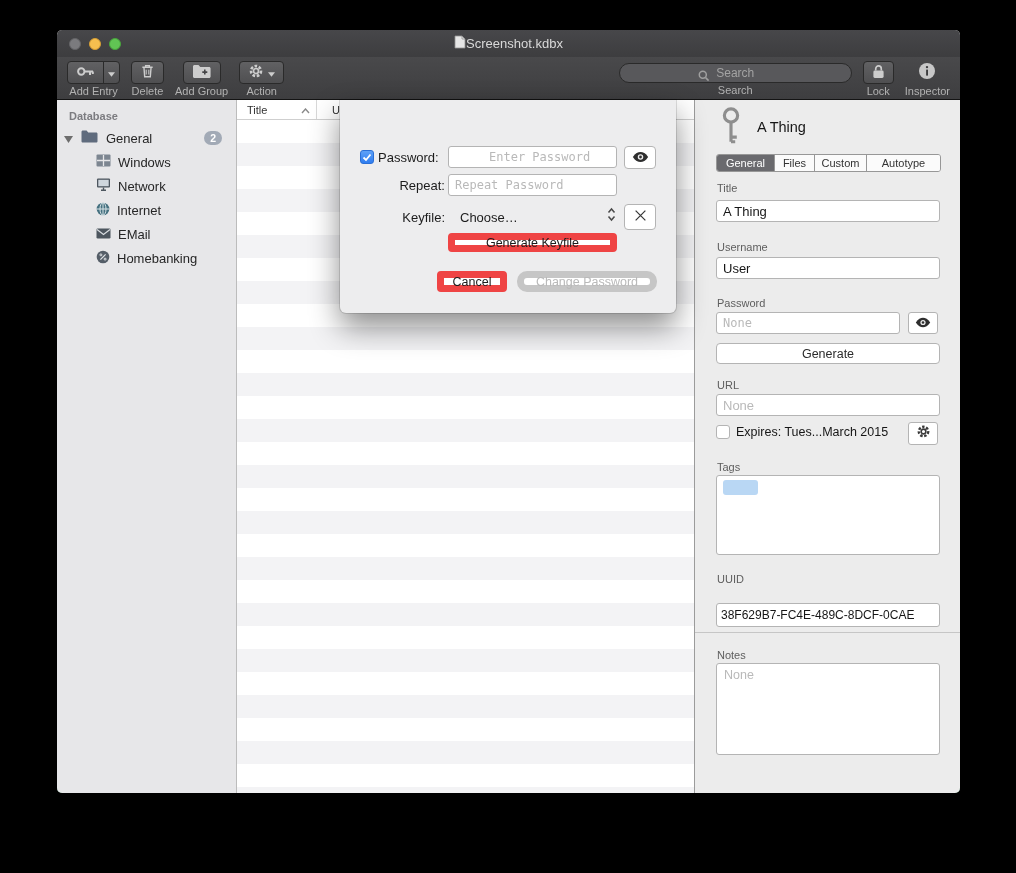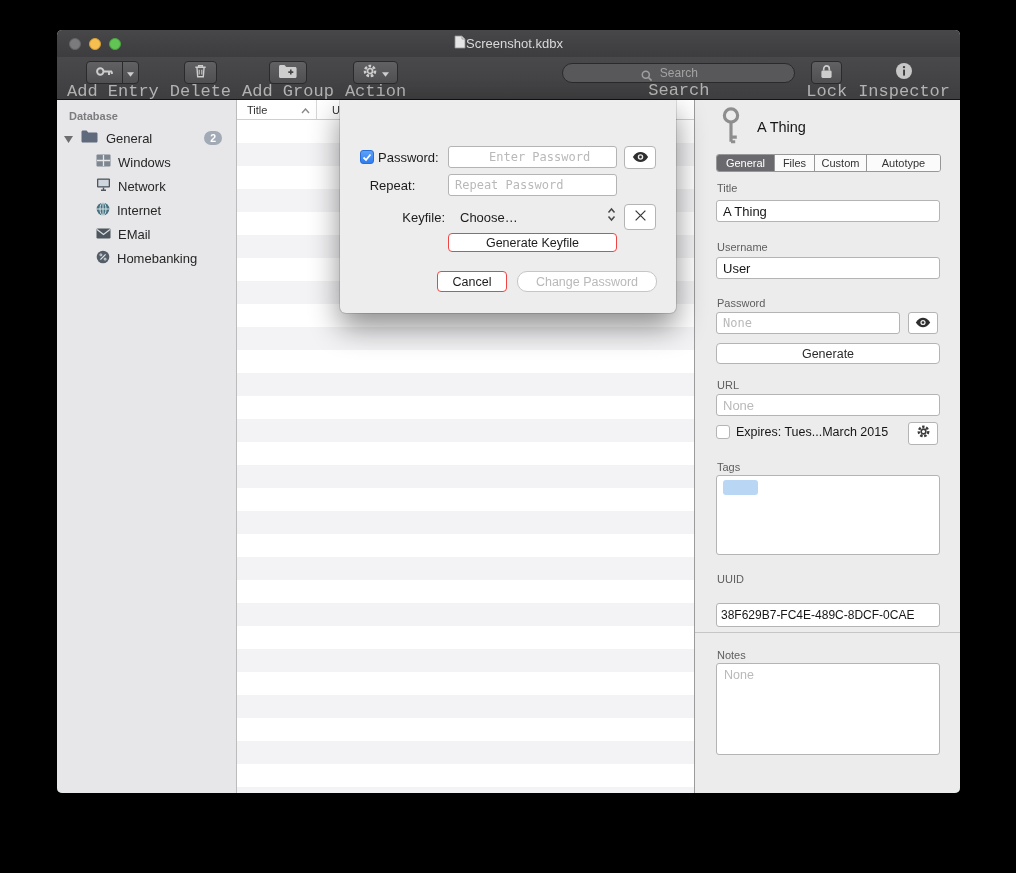--- a/index.html
+++ b/index.html
@@ -23,21 +23,21 @@
   .toolbar { height:43px; flex:none; background:linear-gradient(#49494b,#3e3e40);
              border-bottom:1px solid #141414; display:flex; align-items:flex-start;
              padding:4px 10px 0 10px; gap:11px; }
   .tb-item { display:flex; flex-direction:column; align-items:center; gap:1px; }
   .tb-btn { height:23px; background:linear-gradient(#616163,#4f4f51); border:1px solid #2a2a2a;
             border-radius:4px; color:#cdcdcd; display:flex; align-items:center; justify-content:center;
             padding:0 8px; cursor:default; }
   .tb-split { display:flex; }
   .tb-split .main  { border-radius:4px 0 0 4px; }
   .tb-split .caret { border-radius:0 4px 4px 0; border-left:1px solid #2a2a2a; margin-left:-1px; padding:0 4px; }
-  .tb-label { font-size:17px; color:#b2b2b2; line-height:13px;font-family:Liberation Mono, monospace; }
+  .tb-label { font-size:11px; color:#b2b2b2; line-height:13px; }
   .tb-spacer { flex:1; }
   .search-field { width:233px; height:20px; margin-top:2px; border-radius:10px; background:#58585b;
                   border:1px solid #2a2a2a; position:relative; }
   .search-field input { position:absolute; inset:0; background:transparent; border:none; outline:none;
                         text-align:center; color:#d6d6d6; font-size:12px; font-family:inherit; }
   .search-field input::placeholder { color:#a3a3a3; }
   .search-mag { position:absolute; left:78px; top:4px; }
   .tb-icon-only { height:23px; display:flex; align-items:center; }
 
   
@@ -101,21 +101,21 @@
   .sheet-label { position:absolute; font-size:13px; color:#1c1c1c; }
   .lbl-right { left:0; width:105px; text-align:right; }
   .sheet-field { position:absolute; left:108px; width:169px; height:22px; background:#fff;
                  border:1px solid #b4b4b4; border-radius:3px; padding:0 6px; outline:none;
                  font-family:"DejaVu Sans Mono", monospace; font-size:12px; color:#333; }
   .sheet-field::placeholder { color:#b9b9b9; }
   .sheet-minibtn { position:absolute; left:284px; width:32px; background:#fff; border:1px solid #b4b4b4;
                    border-radius:4px; display:flex; align-items:center; justify-content:center; cursor:default; }
   .popup-text { position:absolute; left:120px; top:110px; font-size:13px; color:#1c1c1c; }
   .popup-stepper { position:absolute; left:267px; top:107px; }
-  .sheet-btn { position:absolute; background:#fff; border:1px solid #ef4444; border-radius:4px;
+  .sheet-btn { position:absolute; background:#fff; border:7px solid #ef4444; border-radius:4px;
                display:flex; align-items:center; justify-content:center; font-size:12.5px; color:#1c1c1c;
                cursor:default; }
   .sheet-btn.disabled { color:#b9b9b9; border-color:#c6c6c6;border-radius:10px; }
 </style>
 </head>
 <body>
 
 <div class="window">
 
   <div class="titlebar">
@@ -362,21 +362,21 @@
       <span class="sheet-label" style="left:38px; top:50px;">Password:</span>
       <input class="sheet-field" style="top: 46px; padding-left: 40px;" placeholder="Enter Password">
       <div class="sheet-minibtn" style="top:46px; height:23px;">
           <span><svg width="17" height="12" viewBox="0 0 16 11">
               <path d="M.8 5.5C3.2 1.8 5.5.8 8 .8s4.8 1 7.2 4.7C12.8 9.2 10.5 10.2 8 10.2S3.2 9.2.8 5.5z" fill="#2e2e2e"></path>
               <circle cx="8" cy="5.5" r="2.6" fill="#ededee"></circle>
               <circle cx="8" cy="5.5" r="1.3" fill="#2e2e2e"></circle>
             </svg></span>
         </div>
 
-      <span class="sheet-label lbl-right" style="top:78px;text-align:center;">Repeat:</span>
+      <span class="sheet-label lbl-right" style="top:78px;">Repeat:</span>
       <input class="sheet-field" style="top: 74px;" placeholder="Repeat Password">
 
       <span class="sheet-label lbl-right" style="top:110px;">Keyfile:</span>
       <span class="popup-text">Choose…</span>
       <span class="popup-stepper"><svg width="9" height="15" viewBox="0 0 9 14" fill="none" stroke="#4a4a4a" stroke-width="1.5">
             <path d="M1.5 5L4.5 1.5 7.5 5M1.5 9l3 3.5 3-3.5"></path>
           </svg></span>
       <div class="sheet-minibtn" style="top:104px; height:26px;">
           <span><svg width="13" height="13" viewBox="0 0 12 12" stroke="#3c3c3c" stroke-width="1.2" fill="none">
               <path d="M1.5 1.5l9 9M10.5 1.5l-9 9"></path>

